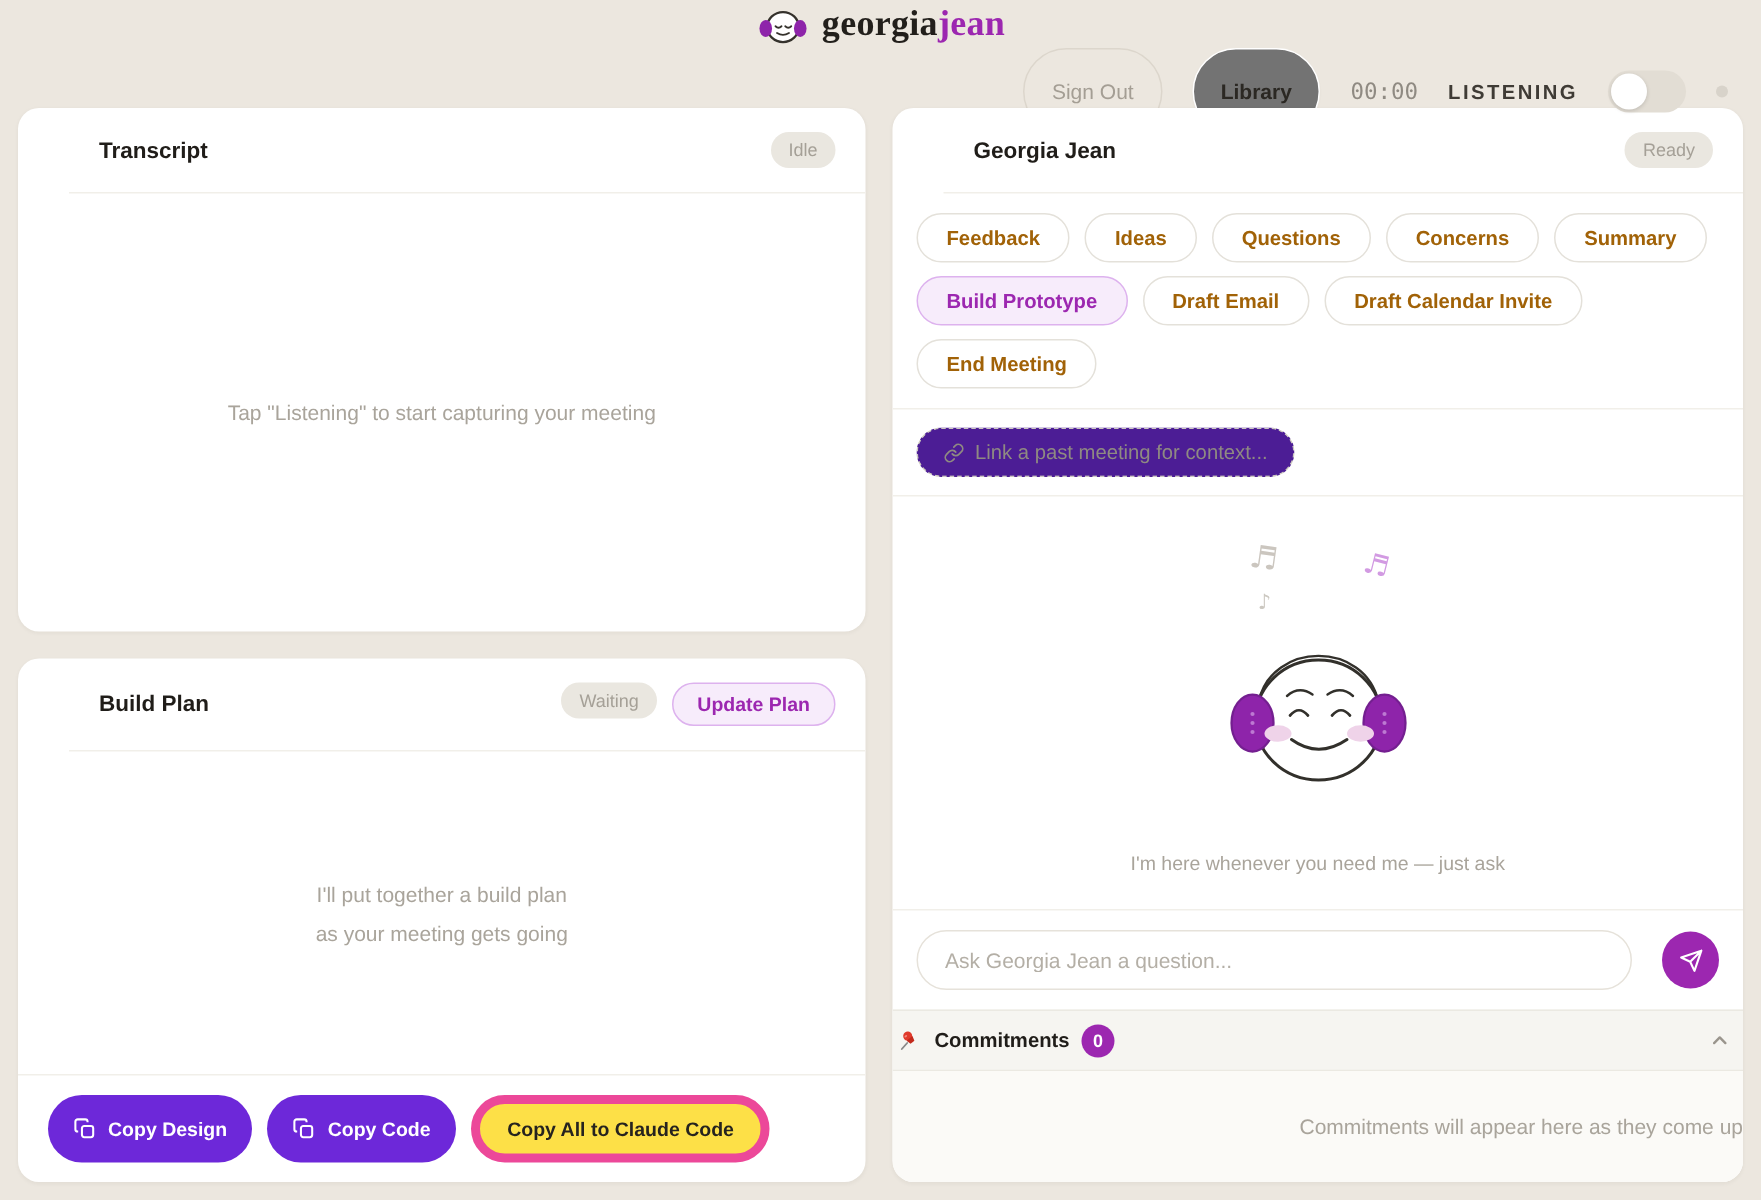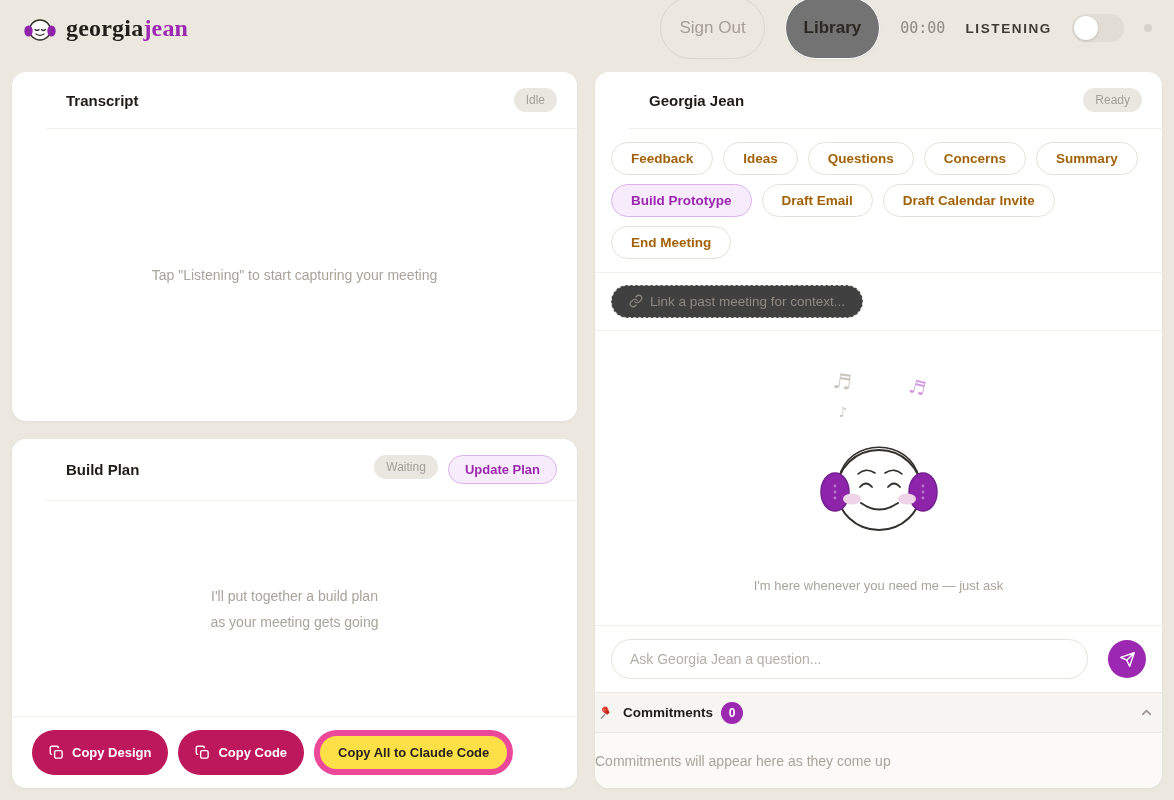--- a/index.html
+++ b/index.html
@@ -3,27 +3,27 @@
 <meta charset="utf-8">
 <style>
   * { box-sizing: border-box; margin: 0; padding: 0; }
   html,body { width:1174px; height:800px; overflow:hidden; }
   body {
     background:#ece7df;
     font-family:"Liberation Sans","DejaVu Sans",sans-serif;
     color:#26231f;
   }
   
-  .app-header{ height:56px; display:flex; align-items:center; padding:0 22px; }
+  .app-header{ height:56px; display:flex; align-items:center; padding:0 22px;flex-direction:column; }
   .brand{ display:flex; align-items:center; gap:8px; }
   .wordmark{ font-family:"Liberation Serif","DejaVu Serif",serif; font-weight:700; font-size:24px; letter-spacing:.2px; }
   .wordmark .primary{ color:#221f1b; }
   .wordmark .secondary{ color:#9c27b0; }
   .header-right{ margin-left:auto; display:flex; align-items:center; gap:20px; }
-  .pill-btn{ border-radius:999px; font-size:17px; padding:20px 18px; cursor:pointer; font-family:inherit; }
+  .pill-btn{ border-radius:999px; font-size:14px; padding:20px 18px; cursor:pointer; font-family:inherit; }
   .ghost-btn{ background:transparent; border:1px solid #dcd6cc; color:#a49e94; }
   .white-btn{ background:#737373; border:1px solid #ffffff; color:#2b2823; font-weight:600; box-shadow:0 1px 2px rgba(0,0,0,.04); }
   .timer{ font-family:"DejaVu Sans Mono","Liberation Mono",monospace; font-size:15px; color:#8f8a82; }
   .listen-label{ font-size:13.5px; font-weight:700; letter-spacing:.12em; color:#3f3b35; }
   .toggle{ width:52px; height:28px; border-radius:14px; background:#e2ddd4; position:relative; cursor:pointer; border:none; }
   .toggle .knob{ position:absolute; top:2px; left:2px; width:24px; height:24px; border-radius:50%; background:#fff; box-shadow:0 1px 3px rgba(0,0,0,.15); }
   .status-dot{ width:8px; height:8px; border-radius:50%; background:#d8d3ca; }
   
   .main{ display:flex; gap:18px; padding:16px 12px 12px; height:744px; }
   .left-col{ width:565px; display:flex; flex-direction:column; gap:18px; }
@@ -32,46 +32,46 @@
   .right-card{ flex:1; }
   .card-header{ display:flex; align-items:center; justify-content:space-between; padding:16px 20px; border-bottom:1px solid #f1efe9;margin-left:34px; }
   .card-title{ font-size:15px; font-weight:700; color:#201d19; }
   .badge{ background:#eae7e0; color:#a5a097; font-size:12px; padding:5px 12px; border-radius:999px; }
   .muted{ color:#a9a49b; font-size:14px; }
   .center-body{ flex:1; display:flex; flex-direction:column; align-items:center; justify-content:center; text-align:center; line-height:26px; }
   
   .bp-header-right{ display:flex; align-items:flex-start; gap:10px; }
   .update-btn{ background:#f7ecfb; border:1px solid #ddb2ee; color:#9c27b0; font-weight:700; font-size:13px; padding:6px 16px; border-radius:999px; cursor:pointer; font-family:inherit; }
   .card-footer{ border-top:1px solid #f1efe9; padding:13px 20px; display:flex; gap:10px; }
-  .purple-btn{ display:flex; align-items:center; gap:8px; background:#be185d; color:#fff; border:none; border-radius:999px; font-weight:700; font-size:13px; padding:9px 17px; cursor:pointer; font-family:inherit; }
+  .purple-btn{ display:flex; align-items:center; gap:8px; background:#6d28d9; color:#fff; border:none; border-radius:999px; font-weight:700; font-size:13px; padding:9px 17px; cursor:pointer; font-family:inherit; }
   .outline-btn{ background:#fde047; border:6px solid #ec4899; color:#26231f; border-radius:999px; font-weight:700; font-size:13px; padding:9px 18px; cursor:pointer; font-family:inherit; }
   
   .chips-section{ padding:13px 16px; border-bottom:1px solid #f1efe9; display:flex; flex-wrap:wrap; gap:9px 10px; }
   .chip{ background:#fff; border:1px solid #e4e1da; border-radius:999px; padding:8px 19px; font-size:13.5px; font-weight:600; color:#a16207; cursor:pointer; font-family:inherit; }
   .chip.active{ background:#f7ecfb; border-color:#ddb2ee; color:#9c27b0; font-weight:700; }
   .link-row{ padding:12px 16px; border-bottom:1px solid #f1efe9; }
-  .link-pill{ display:inline-flex; align-items:flex-start; gap:7px; border:1px dashed #ccc7bf; border-radius:999px; background:#404040; padding:8px 17px; color:#8f8a82; font-size:13.5px; cursor:pointer; font-family:inherit; }
+  .link-pill{ display:inline-flex; align-items:flex-end; gap:7px; border:1px dashed #ccc7bf; border-radius:999px; background:#4c1d95; padding:8px 17px; color:#8f8a82; font-size:13.5px; cursor:pointer; font-family:inherit; }
   .chat-area{ flex:1; display:flex; flex-direction:column; align-items:center; justify-content:center; }
   .mascot-wrap{ position:relative; width:220px; height:196px; }
   .note{ position:absolute; font-family:"DejaVu Sans",sans-serif; user-select:none; }
   .note1{ left:64px; top:6px; font-size:21px; color:#cbc6bf; transform:rotate(8deg); }
   .note2{ left:140px; top:12px; font-size:19px; color:#d29ae2; transform:rotate(14deg); }
   .note3{ left:70px; top:40px; font-size:14px; color:#ccc8c1; }
   .face-svg{ position:absolute; left:45px; top:64px; }
   .chat-hint{ margin-top:18px; font-size:13px; }
   .ask-row{ border-top:1px solid #f1efe9; padding:13px 16px; display:flex; align-items:center; gap:20px; }
   .ask-input{ flex:1; height:40px; border:1px solid #e6e2da; border-radius:999px; padding:0 18px; font-size:14px; font-family:inherit; color:#26231f; outline:none; }
   .ask-input::placeholder{ color:#b4afa6; }
   .send-btn{ width:38px; height:38px; border-radius:50%; background:#9c27b0; border:none; display:flex; align-items:center; justify-content:center; cursor:pointer; flex:none; }
   .commit-header{ background:#f6f5f1; border-top:1px solid #ebe9e2; padding:8px 4px; display:flex; align-items:center; justify-content:space-between; }
   .commit-left{ display:flex; align-items:center; gap:8px; }
   .commit-label{ font-size:13.5px; font-weight:700; color:#201d19; }
   .count-badge{ min-width:22px; height:22px; border-radius:999px; background:#9c27b0; color:#fff; font-size:12px; font-weight:700; display:flex; align-items:center; justify-content:center; padding:0 7px; }
   .chevron-btn{ background:none; border:none; cursor:pointer; display:flex; align-items:center; padding:4px; }
-  .commit-body{ border-top:1px solid #ebe9e2; background:#fbfaf7; height:56px; display:flex; align-items:center; justify-content:flex-start; font-size:13.5px; }
+  .commit-body{ border-top:1px solid #ebe9e2; background:#fbfaf7; height:75px; display:flex; align-items:center; justify-content:flex-end; font-size:13.5px; }
 </style>
 </head>
 <body>
 
 <div class="app-header">
   <div class="brand">
     <svg width="36" height="32" viewBox="0 0 36 32">
       <path d="M8.5 17 C9 8.5 27 8.5 27.5 17" fill="none" stroke="#35322c" stroke-width="1.4"></path>
       <ellipse cx="18" cy="18" rx="10.5" ry="10" fill="#fff" stroke="#35322c" stroke-width="1.5"></ellipse>
       <ellipse cx="6.5" cy="19" rx="4.2" ry="5.6" fill="#8e24aa"></ellipse>

